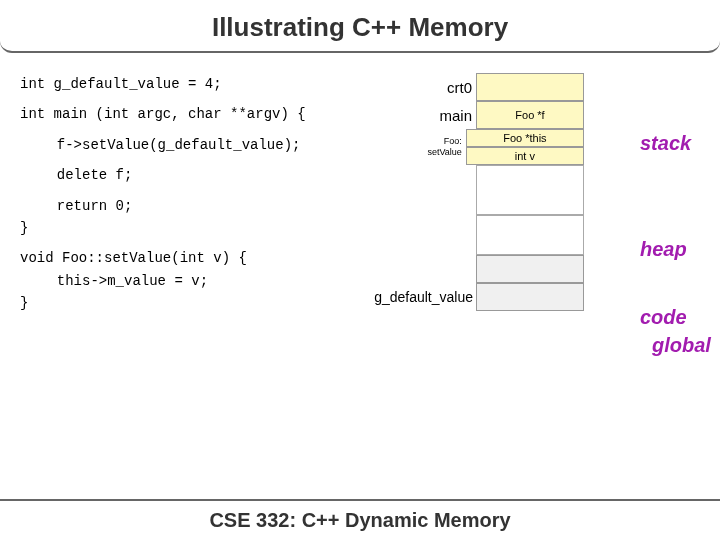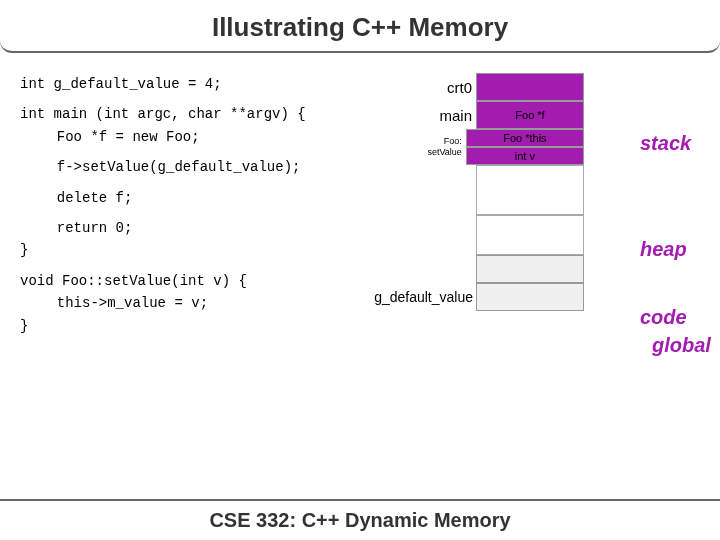--- a/index.html
+++ b/index.html
@@ -82,21 +82,21 @@
       text-align: center;
       font-size: 11px;
       font-family: Arial, sans-serif;
       padding: 2px 2px;
       display: flex;
       align-items: center;
       justify-content: center;
     }
 
     .mem-cell.yellow-bg {
-      background-color: #a21caf;
+      background-color: #fef9c3;
       text-align: center;
     }
 
     .mem-cell.white-bg {
       background-color: #fff;
     }
 
     .mem-cell.green-bg {
       background-color: #99ff99;
     }
@@ -155,21 +155,20 @@
 
 <div class="page">
   <div class="header">Illustrating C++ Memory</div>
 
   <div class="content">
 
     <div class="code-section">
       <div class="code-block">int g_default_value = 4;</div>
       <div style="height:8px;"></div>
       <div class="code-block">int main (int argc, char **argv) {</div>
-      <div class="code-block code-indent">  Foo *f = new Foo;</div>
       <div style="height:8px;"></div>
       <div class="code-block code-indent">  f-&gt;setValue(g_default_value);</div>
       <div style="height:8px;"></div>
       <div class="code-block code-indent">  delete f;</div>
       <div style="height:8px;"></div>
       <div class="code-block code-indent">  return 0;</div>
       <div class="code-block">}</div>
       <div style="height:8px;"></div>
       <div class="code-block">void Foo::setValue(int v) {</div>
       <div class="code-block code-indent">  this-&gt;m_value = v;</div>

